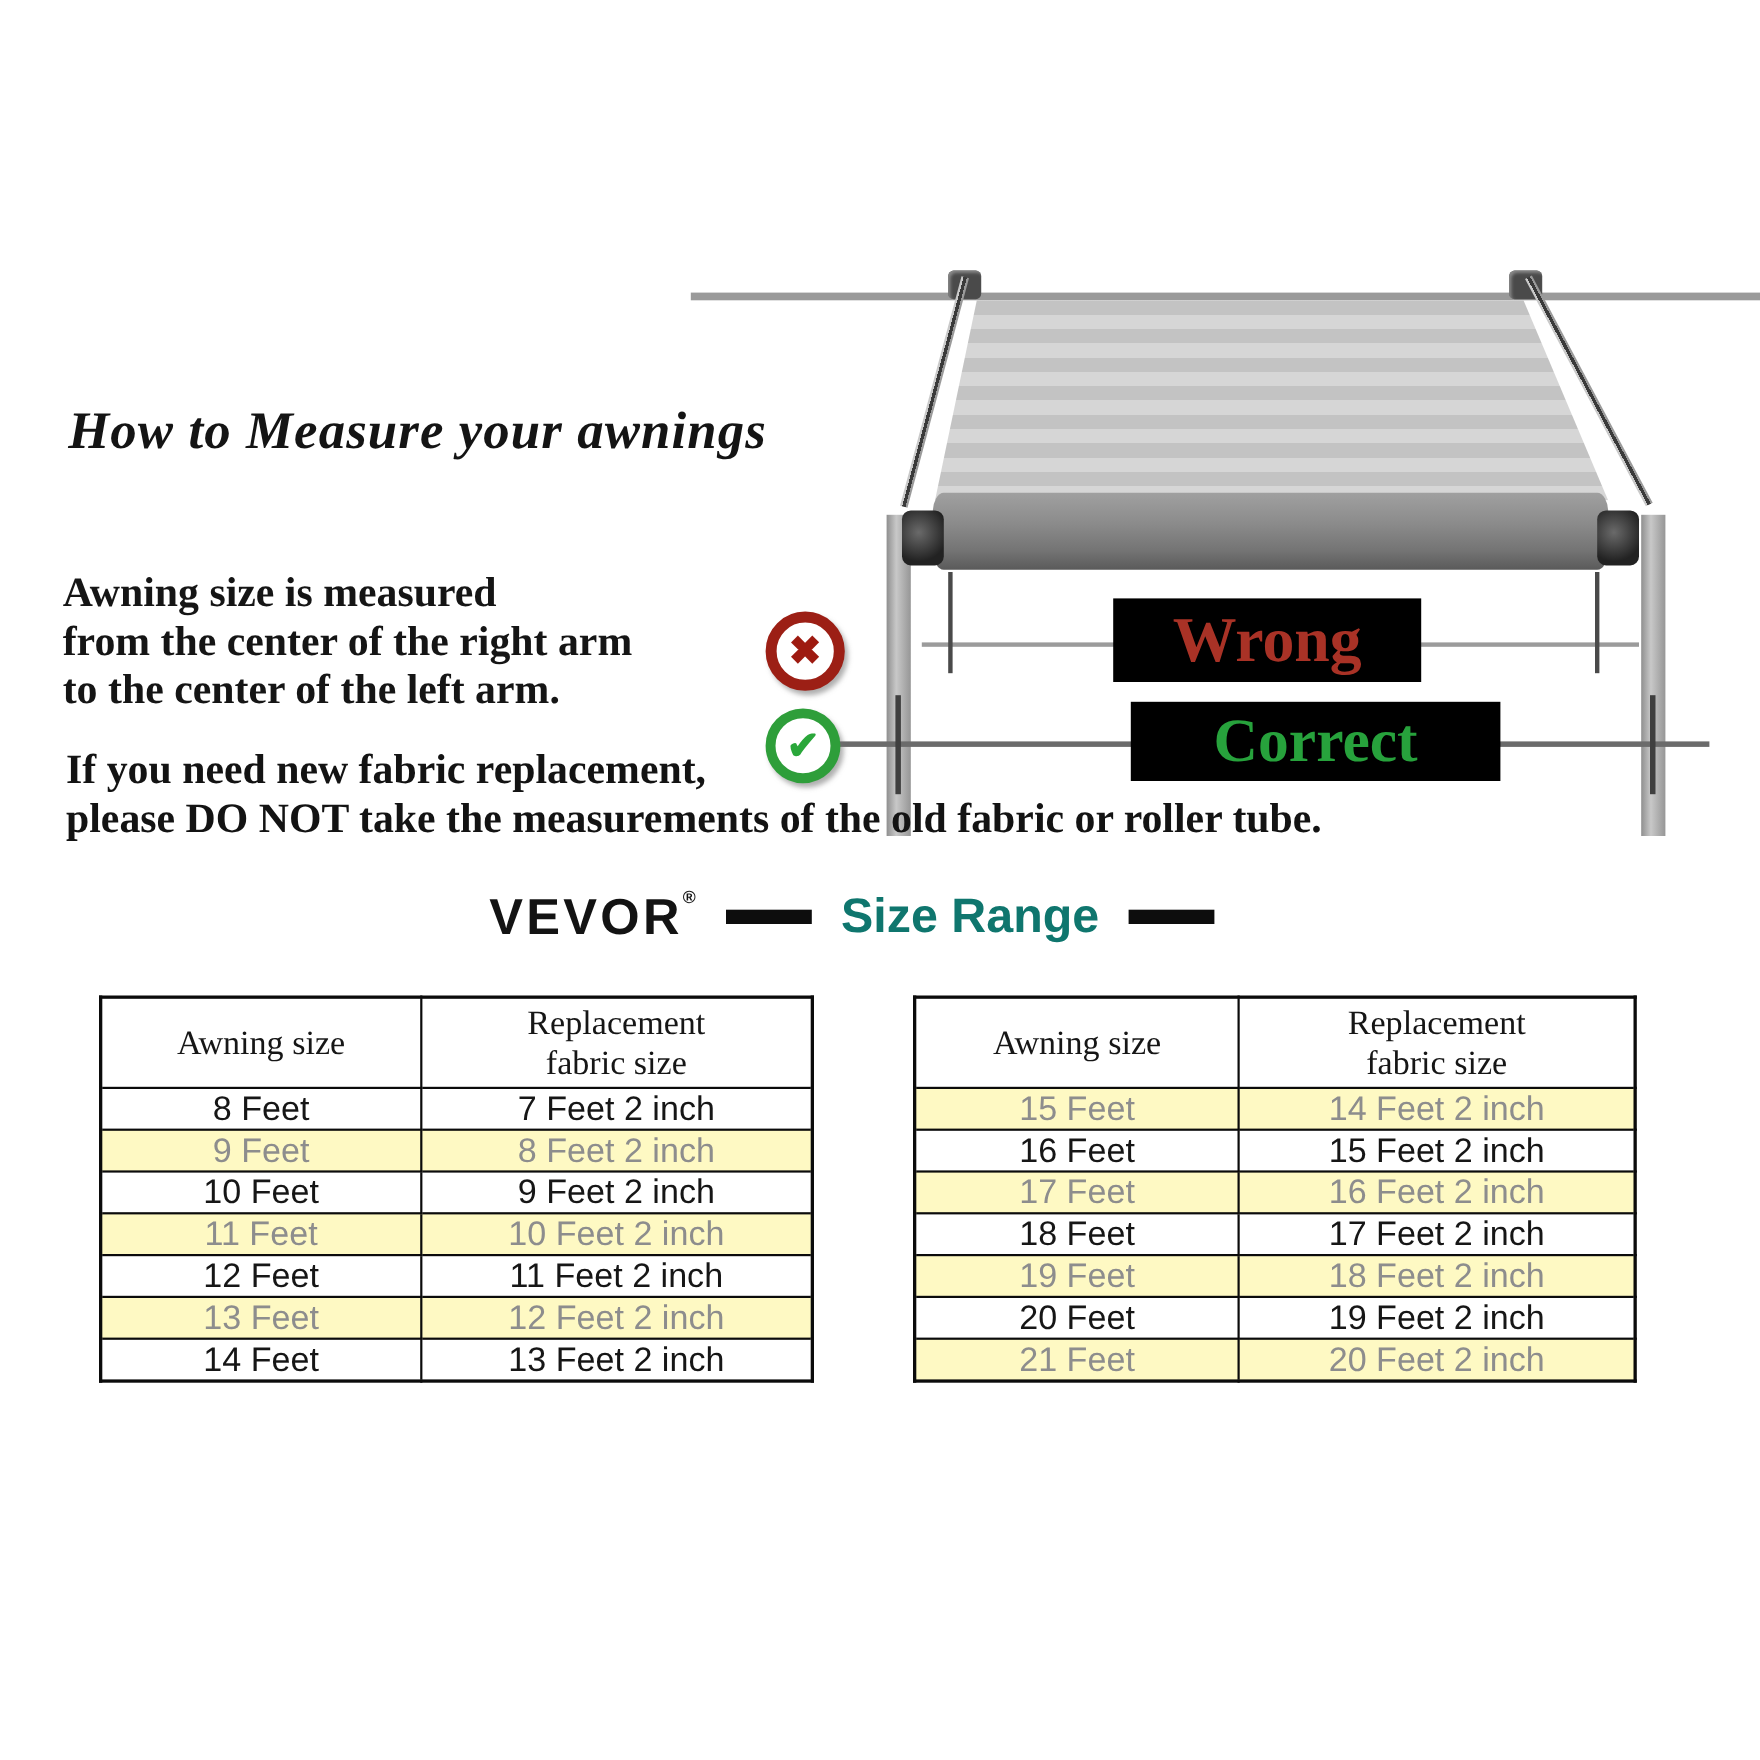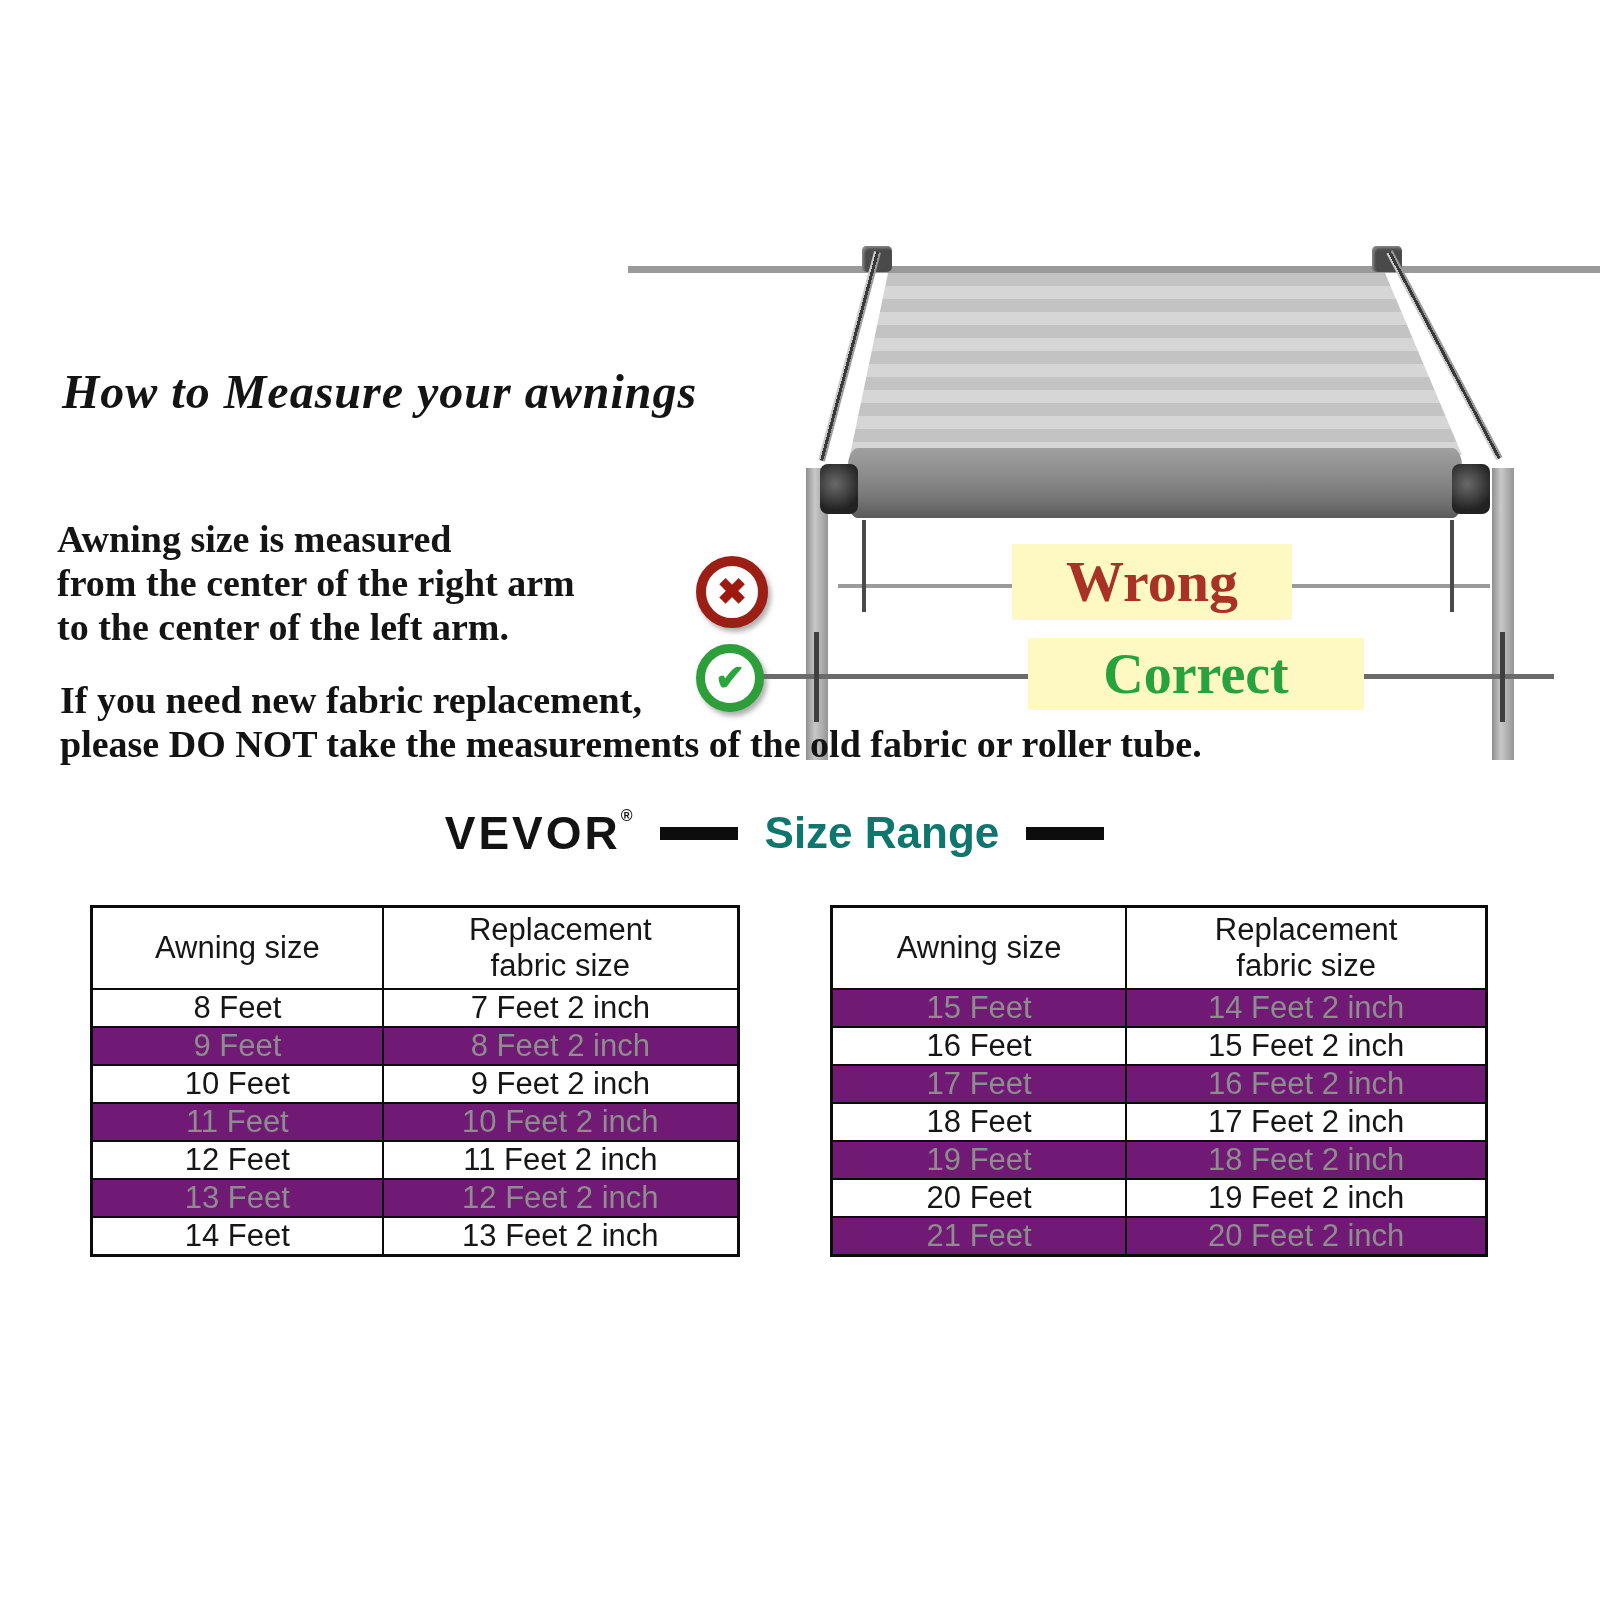--- a/index.html
+++ b/index.html
@@ -44,21 +44,21 @@
   .cap.right{left:1452px;}
 
   
   .wrong-line{left:838px;top:584px;width:652px;height:4px;background:#9b9b9b;z-index:7;}
   .correct-line{left:760px;top:674px;width:794px;height:5px;background:#6b6b6b;z-index:7;}
   .tick{width:4px;background:#4a4a4a;z-index:8;}
   .tick.w-left{left:862px;top:520px;height:92px;}
   .tick.w-right{left:1450px;top:520px;height:92px;}
   .tick.c-left{left:814px;top:632px;height:90px;width:5px;background:#3f3f3f;}
   .tick.c-right{left:1500px;top:632px;height:90px;width:5px;background:#3f3f3f;}
-  .measure-label{z-index:9;text-align:center;background:#fef9c3;font-weight:bold;
+  .measure-label{z-index:9;text-align:center;background:#000000;font-weight:bold;
     font-family:"Liberation Serif",serif;white-space:nowrap;}
   .wrong-label{left:1012px;top:544px;width:280px;font-size:58px;line-height:76px;}
   .correct-label{left:1028px;top:638px;width:336px;font-size:56px;line-height:72px;}
 
   
   .status-icon{border-radius:50%;background:#ffffff;z-index:10;text-align:center;
     box-shadow:3px 4px 5px rgba(110,110,110,0.55);}
   .cross-circle{left:696px;top:556px;width:52px;height:52px;border:10px solid #9c1f15;
     font-size:36px;line-height:52px;color:#9e1a10;font-weight:bold;}
   .check-circle{left:696px;top:644px;width:50px;height:50px;border:9px solid #2e9e3a;
@@ -75,26 +75,26 @@
     font-size:44px;color:#0f766e;}
 
   
   table.size-table{position:absolute;top:905px;border-collapse:collapse;
     border:3px solid #0b0b0b;table-layout:fixed;z-index:20;background:#ffffff;
     font-family:"Liberation Sans",sans-serif;font-size:31px;color:#161616;}
   table.size-table.left{left:90px;width:650px;}
   table.size-table.right{left:830px;width:658px;}
   .size-table th,.size-table td{border:2px solid #0b0b0b;text-align:center;
     font-weight:400;padding:0;}
-  .size-table thead tr{height:82px;}
+  .size-table thead tr{height:82px;font-family:Liberation Serif, serif;}
   .size-table th .wrap{display:inline-block;max-width:200px;line-height:36px;}
   .size-table td{height:36px;}
   .size-table col.c1{width:45%;}
   .size-table col.c2{width:55%;}
-  .size-table tr.shaded td{background:#701a75;color:#8d8d8d;}
+  .size-table tr.shaded td{background:#fef9c3;color:#8d8d8d;}
 </style>
 </head>
 <body>
 
 <div class="abs page-title">How to Measure your awnings</div>
 
 <div class="abs measure-note">
   <div>Awning size is measured</div>
   <div>from the center of the right arm</div>
   <div>to the center of the left arm.</div>

